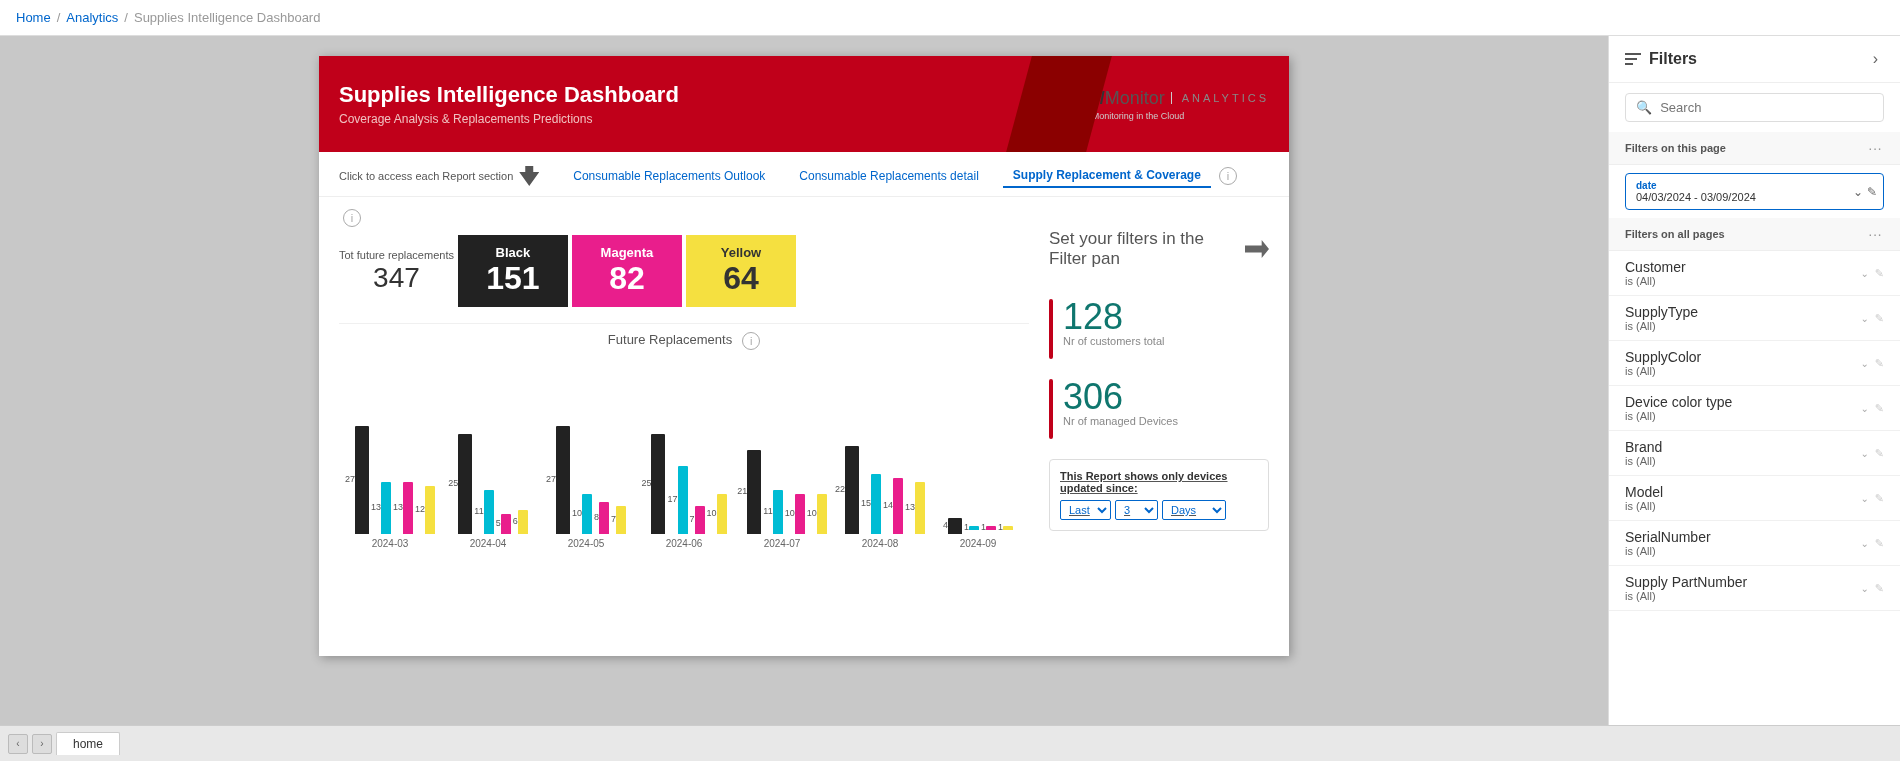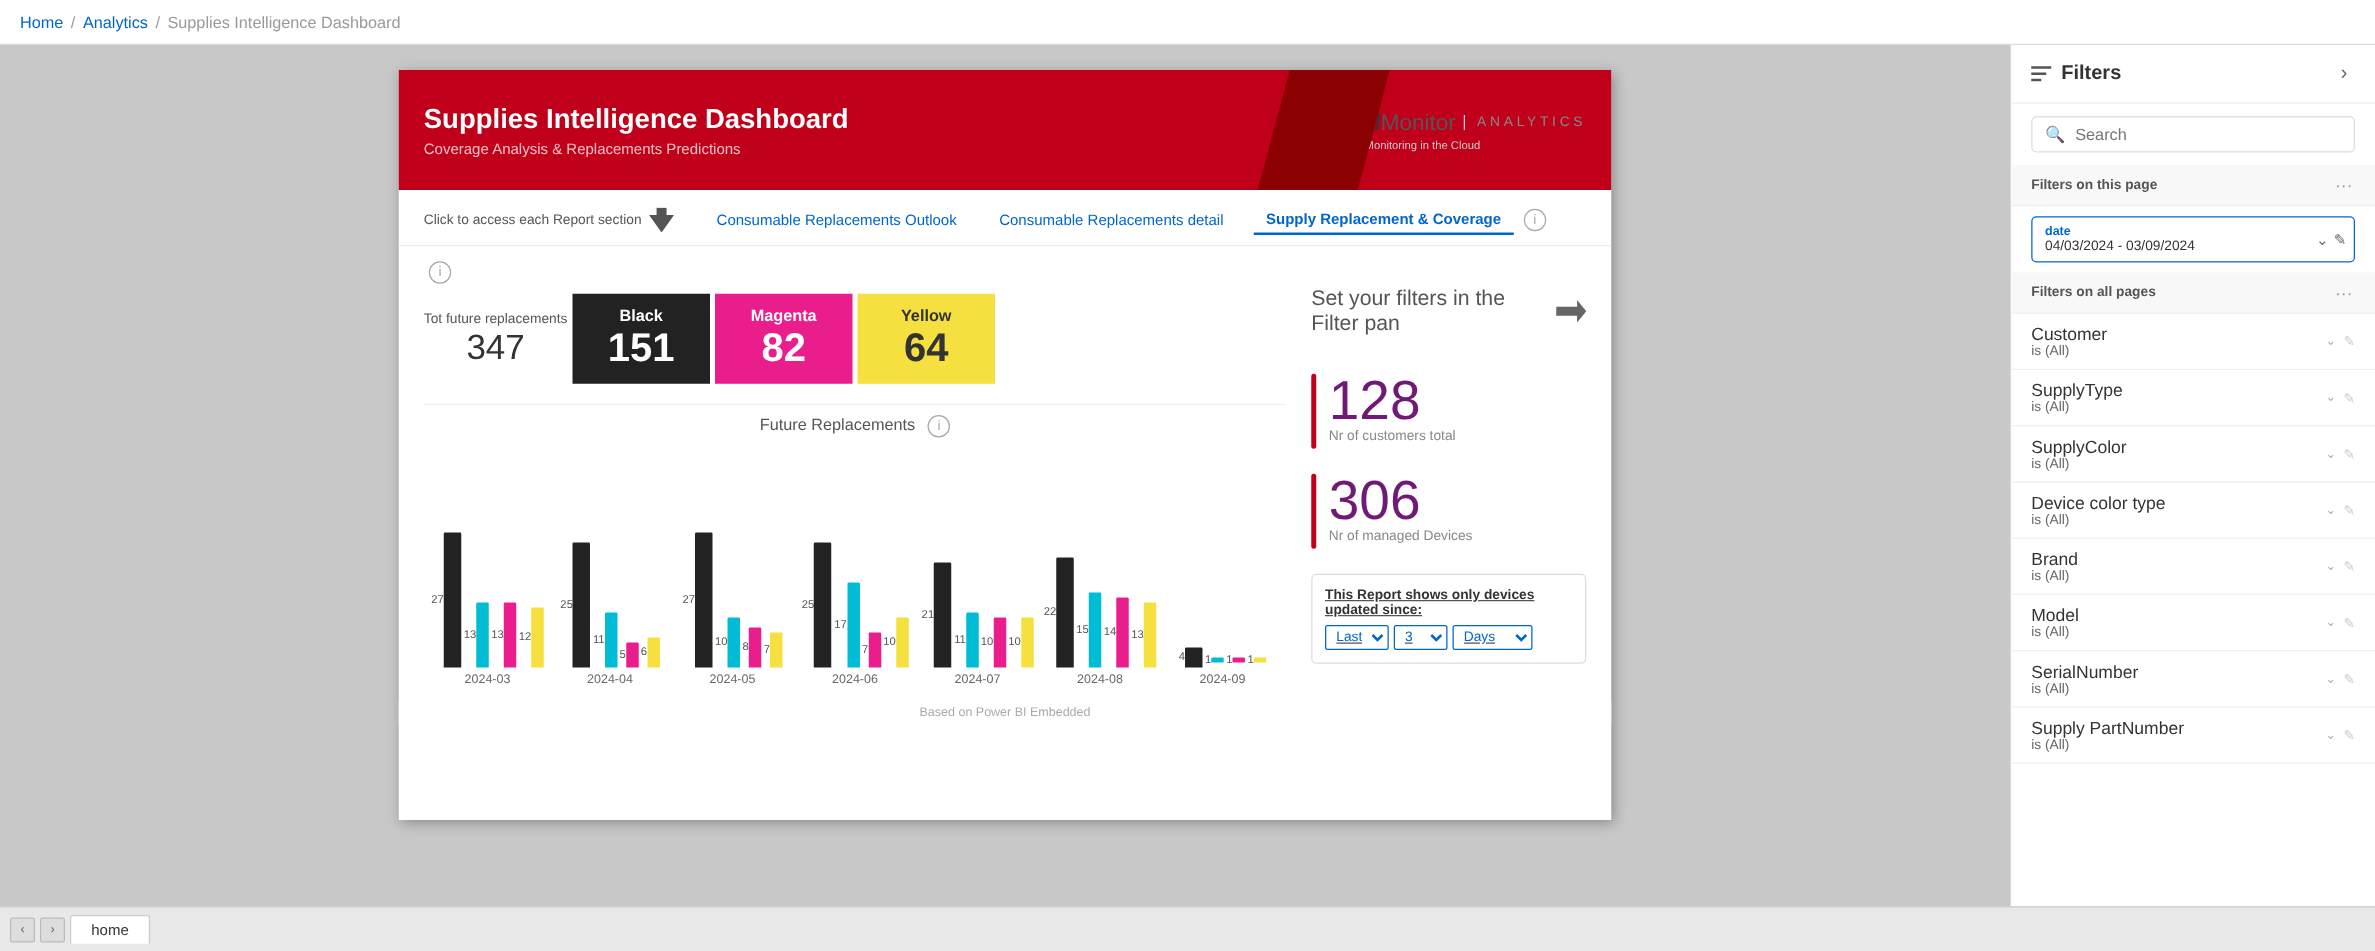--- a/index.html
+++ b/index.html
@@ -225,21 +225,21 @@
       display: flex;
       align-items: flex-start;
       gap: 10px;
       margin-bottom: 20px;
     }
     .right-stat-bar {
       width: 4px;
       background: #c0001a;
       border-radius: 2px;
     }
-    .right-stat-value { font-size: 44px; font-weight: 300; color: #701a75; line-height: 1; }
+    .right-stat-value { font-size: 36px; font-weight: 300; color: #0f766e; line-height: 1; }
     .right-stat-label { font-size: 11px; color: #888; }
 
     
     .device-update {
       border: 1px solid #ddd;
       border-radius: 4px;
       padding: 10px;
       font-size: 11px;
       color: #555;
       margin-top: 10px;
@@ -706,21 +706,20 @@
               </select>
               <select class="select-control">
                 <option>Days</option>
                 <option>Weeks</option>
               </select>
             </div>
           </div>
         </div>
       </div>
 
-      <div class="powered-by">Based on Power BI Embedded</div>
     </div>
   </div>
 
   <div class="filters-panel">
 
     <div class="filters-header">
       <div class="filters-title">
         <div class="filter-lines-icon">
           <span></span>
             <span></span>

